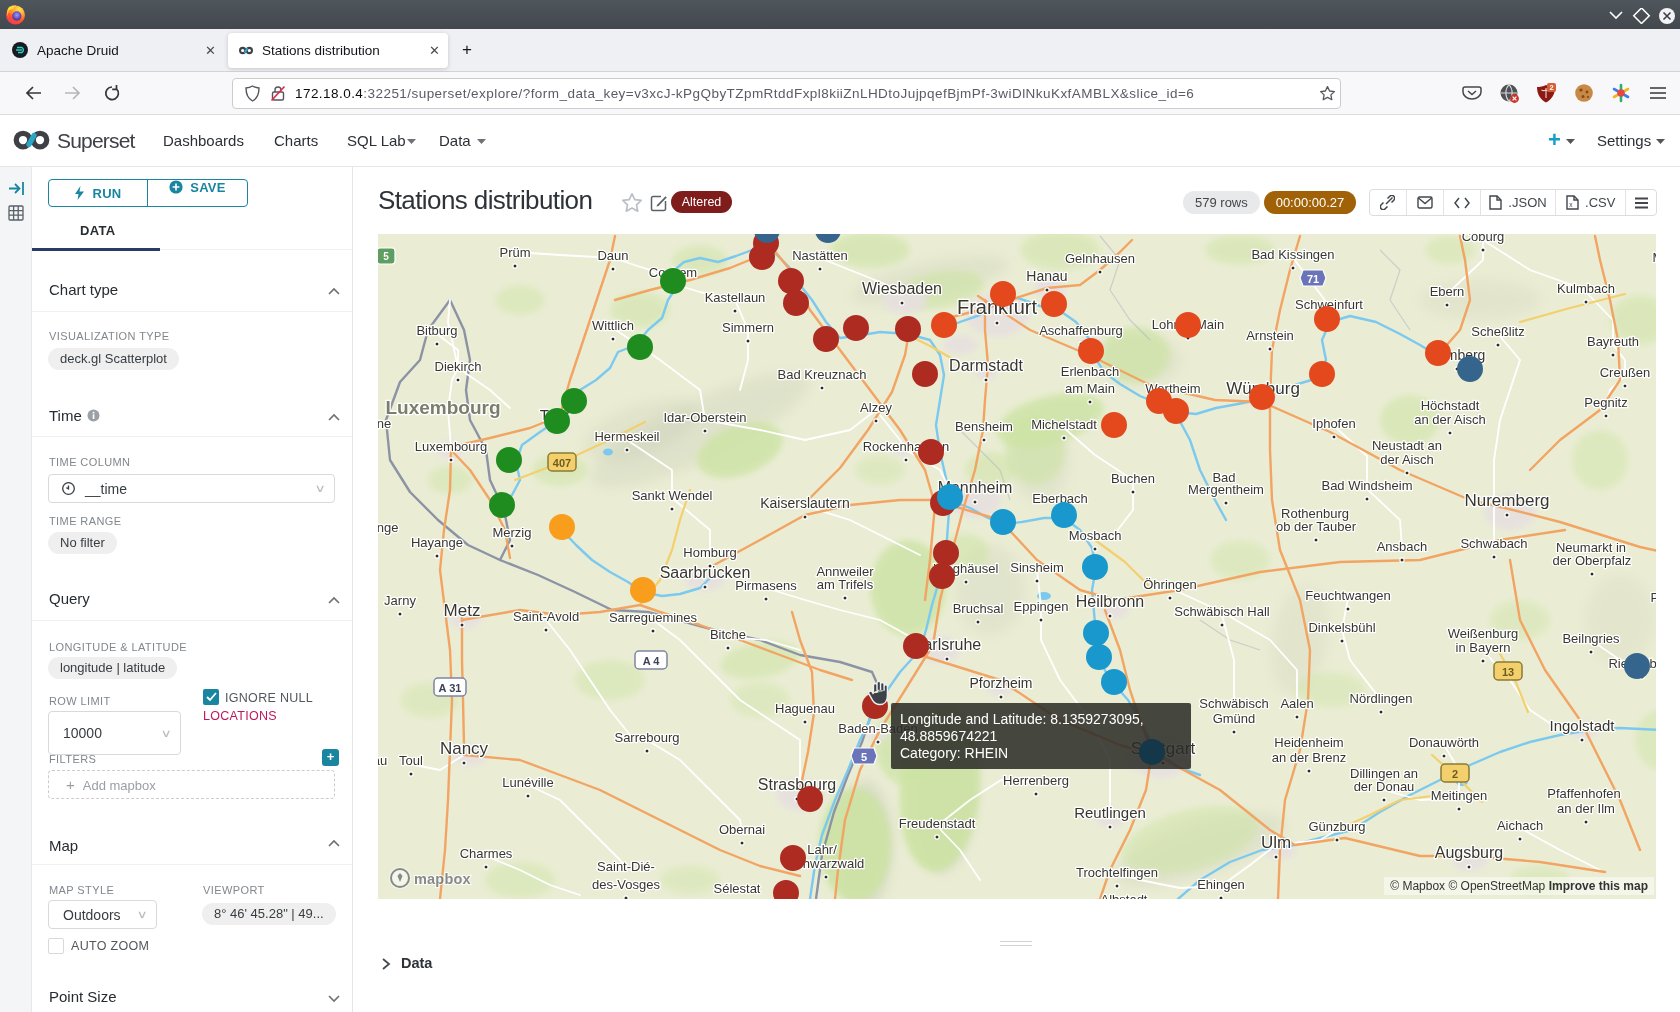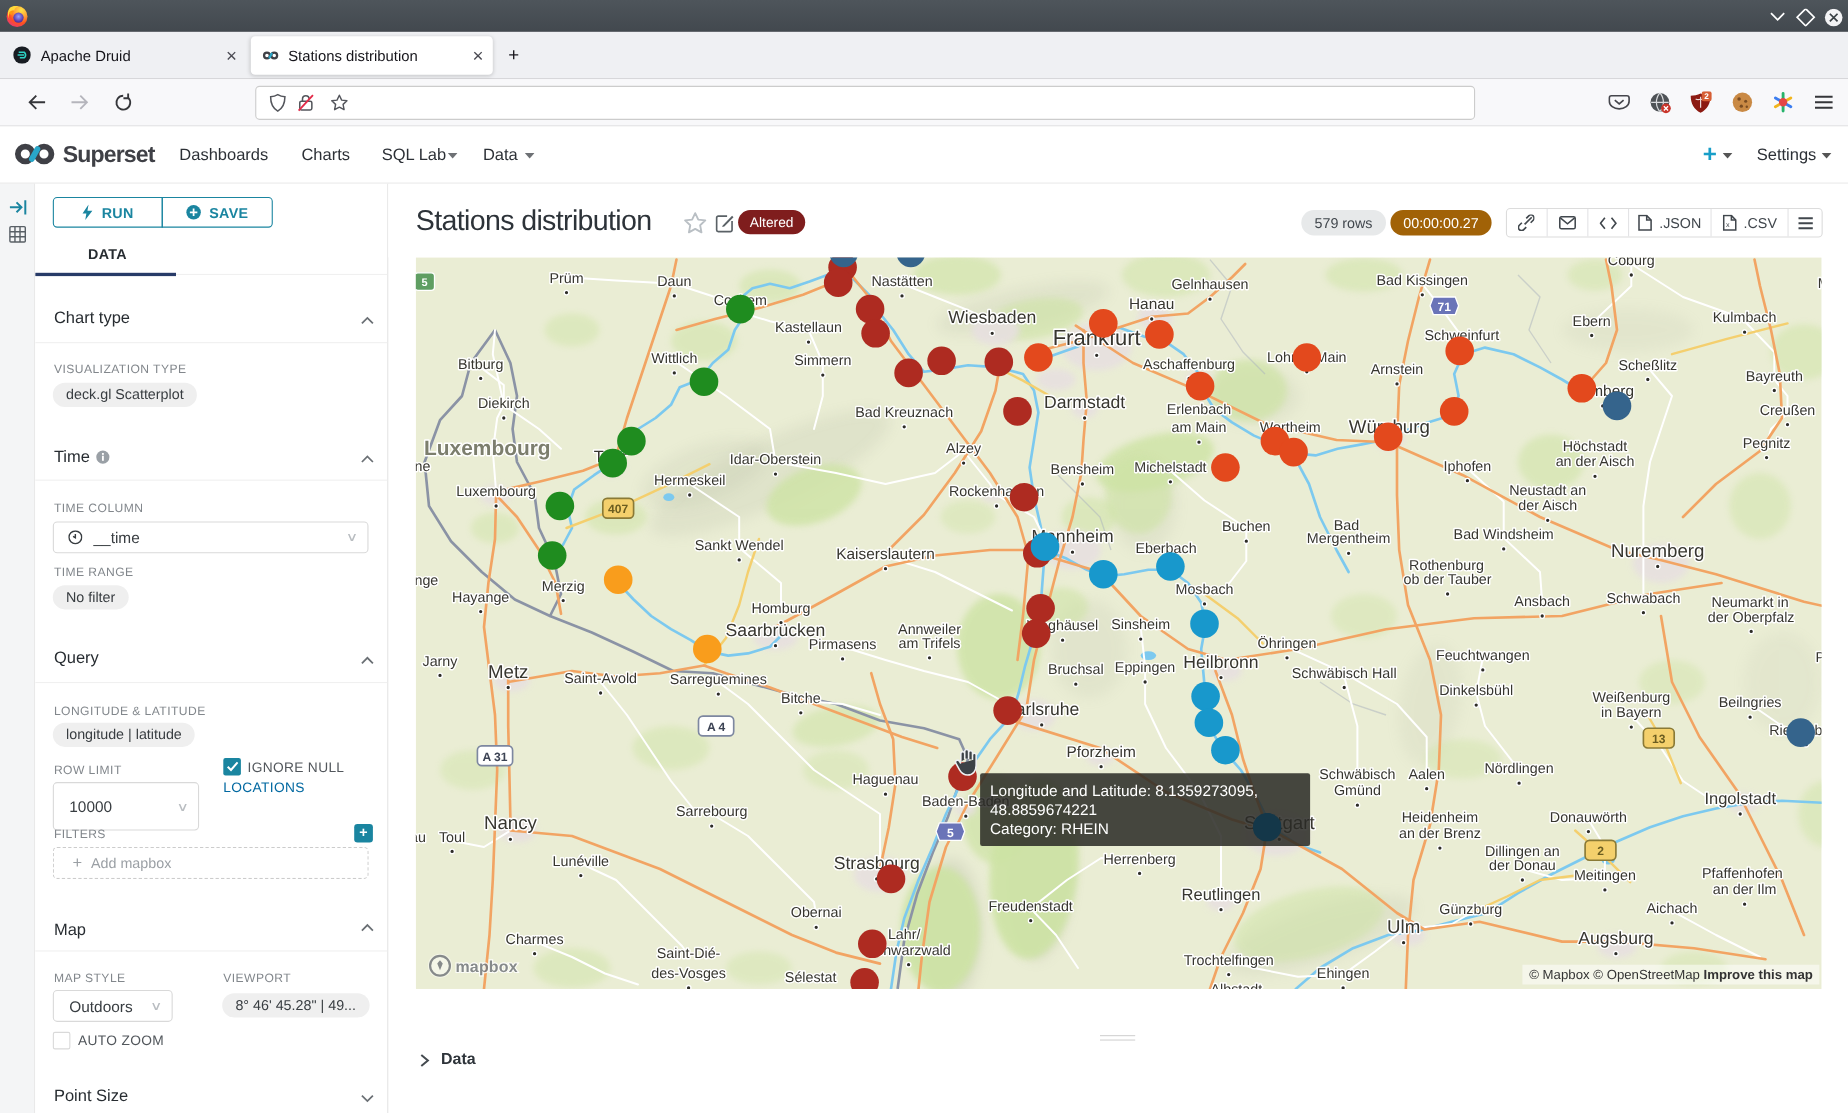--- a/index.html
+++ b/index.html
@@ -83,20 +83,21 @@
     </svg>
     <div id="urlbox">
       <svg style="margin-left:12px" width="15" height="17" viewBox="0 0 15 17">
         <path d="M7.5 1 C9.5 2.2 11.5 2.8 14 3 C14 9 12 13.5 7.5 16 C3 13.5 1 9 1 3 C3.5 2.8 5.5 2.2 7.5 1 Z" fill="none" stroke="#54565c" stroke-width="1.4"></path>
       </svg>
       <svg style="margin-left:10px" width="16" height="17" viewBox="0 0 16 17">
         <rect x="2.5" y="7" width="11" height="8" rx="1.5" fill="none" stroke="#54565c" stroke-width="1.4"></rect>
         <path d="M5 7 V5 a3 3 0 0 1 6 0" fill="none" stroke="#54565c" stroke-width="1.4"></path>
         <path d="M1.5 15.5 L14.5 1.5" stroke="#e32b49" stroke-width="1.7"></path>
       </svg>
+      <div style="margin-left:9px;font-size:13.5px;letter-spacing:.45px;color:#5b5b66;white-space:nowrap;overflow:hidden;width:1010px"><span style="color:#0c0c0d">172.18.0.4</span>:32251/superset/explore/?form_data_key=v3xcJ-kPgQbyTZpmRtddFxpl8kiiZnLHDtoJujpqefBjmPf-3wiDlNkuKxfAMBLX&amp;slice_id=6</div>
       <svg style="margin-left:14px" width="17" height="17" viewBox="0 0 17 17">
         <path d="M8.5 1.6 L10.6 6 L15.4 6.6 L11.9 9.9 L12.8 14.7 L8.5 12.4 L4.2 14.7 L5.1 9.9 L1.6 6.6 L6.4 6 Z" fill="none" stroke="#54565c" stroke-width="1.3" stroke-linejoin="round"></path>
       </svg>
     </div>
     <svg class="abs" style="left:1462px;top:11px" width="210" height="21" viewBox="0 0 210 21">
 <g stroke="#45464c" fill="none" stroke-width="1.5">
 <path d="M3 4 h14 a2 2 0 0 1 2 2 v3 a9 7 0 0 1 -18 0 v-3 a2 2 0 0 1 2 -2 Z"></path>
 <path d="M6 8 l4 3.5 L14 8"></path>
 </g>
 <g transform="translate(37,0)">
@@ -130,21 +131,21 @@
         <path d="M2 5 h16 M2 10 h16 M2 15 h16" stroke="#35363a" stroke-width="1.7"></path>
       </g>
 </svg>
   </div>
 <div class="abs" id="ssnav">
     <svg class="abs" style="left:11px;top:15px" width="41" height="20" viewBox="0 0 82 40">
       <circle cx="24" cy="20" r="13.5" stroke="#3f4046" stroke-width="10.5" fill="none"></circle>
       <circle cx="58" cy="20" r="13.5" stroke="#3f4046" stroke-width="10.5" fill="none"></circle>
       <path d="M36 29 L46 11" stroke="#29a7c9" stroke-width="10.5" stroke-linecap="round" fill="none"></path>
     </svg>
-    <div class="abs" style="left:57px;top:14px;font-size:21px;font-weight:700;color:#3f4046;letter-spacing:-.8px">Superset</div>
+    <div class="abs" style="left:57px;top:14px;font-size:21px;font-weight:400;color:#3f4046;letter-spacing:-.8px">Superset</div>
     <div class="navitem" style="left:163px">Dashboards</div>
     <div class="navitem" style="left:274px">Charts</div>
     <div class="navitem" style="left:347px">SQL Lab</div>
     <svg class="abs" style="left:407px;top:24px" width="9" height="6" viewBox="0 0 9 6">
       <path d="M0 0 L4.5 5 L9 0 Z" fill="#6e7175"></path>
     </svg>
     <div class="navitem" style="left:439px">Data</div>
     <svg class="abs" style="left:477px;top:24px" width="9" height="6" viewBox="0 0 9 6">
       <path d="M0 0 L4.5 5 L9 0 Z" fill="#6e7175"></path>
     </svg>
@@ -166,21 +167,21 @@
       <g stroke="#596066" stroke-width="1.3" fill="none">
         <rect x="1" y="1" width="14" height="14" rx="1"></rect>
         <path d="M1 5.6 h14 M1 10.2 h14 M5.6 1 v14 M10.2 1 v14"></path>
       </g>
     </svg>
   </div>
 <div class="abs" id="panel">
     <div class="abs" style="left:16px;top:12px;width:100px;height:28px;border:1px solid #1a85a0;border-radius:4px 0 0 4px;color:#1a85a0;font-size:13px;font-weight:700;display:flex;align-items:center;justify-content:center;letter-spacing:.3px"><svg width="11" height="14" viewBox="0 0 11 14" style="margin-right:7px">
         <path d="M6.5 0 L1 8 H4.5 L3.5 14 L10 5.5 H5.5 Z" fill="#1a85a0"></path>
       </svg>RUN</div>
-    <div class="abs" style="left:115px;top:12px;width:101px;height:28px;border:1px solid #1a85a0;border-radius:0 4px 4px 0;color:#1a85a0;font-size:13px;font-weight:700;display:flex;align-items:center;justify-content:center;letter-spacing:.3px"><svg width="14" height="14" viewBox="0 0 14 14" style="margin-right:7px">
+    <div class="abs" style="left:115px;top:12px;width:101px;height:28px;border:1px solid #1a85a0;border-radius:0 4px 4px 0;color:#1a85a0;font-size:13px;font-weight:700;display:flex;justify-content:center;letter-spacing:.3px"><svg width="14" height="14" viewBox="0 0 14 14" style="margin-right:7px">
         <circle cx="7" cy="7" r="6.6" fill="#1a85a0"></circle>
         <path d="M7 3.6 V10.4 M3.6 7 H10.4" stroke="#fff" stroke-width="1.6"></path>
       </svg>SAVE</div>
     <div class="abs" style="left:48px;top:56px;font-size:13px;font-weight:600;color:#272c31;letter-spacing:.3px">DATA</div>
     <div class="divider" style="top:82px"></div>
     <div class="abs" style="left:0;top:81px;width:128px;height:3px;background:#283b68"></div>
     <div class="sechead" style="left:17px;top:114px">Chart type</div>
     <svg class="abs" style="left:296px;top:120px" width="12" height="9" viewBox="0 0 12 9">
       <path d="M1 7 L6 2 L11 7" stroke="#6b7075" stroke-width="1.6" fill="none"></path>
     </svg>
@@ -218,21 +219,21 @@
     <div class="plabel" style="left:17px;top:528px">ROW LIMIT</div>
     <div class="selectbox" style="left:16px;top:544px;width:133px;height:44px">
       <span style="margin-left:14px">10000</span>
       <span class="chev">∨</span>
     </div>
     <div class="abs" style="left:171px;top:522px;width:16px;height:16px;background:#1a85a0;border-radius:2px"></div>
     <svg class="abs" style="left:174px;top:525px" width="11" height="10" viewBox="0 0 11 10">
       <path d="M1 5 L4 8 L10 1" stroke="#fff" stroke-width="1.8" fill="none"></path>
     </svg>
     <div class="abs" style="left:193px;top:524px;font-size:12.5px;color:#52575c;letter-spacing:.3px">IGNORE NULL</div>
-    <div class="abs" style="left:171px;top:542px;font-size:12.5px;color:#0369a1;letter-spacing:.3px">LOCATIONS</div>
+    <div class="abs" style="left:171px;top:542px;font-size:12.5px;color:#be185d;letter-spacing:.3px">LOCATIONS</div>
     <div class="plabel" style="left:17px;top:586px">FILTERS</div>
     <div class="abs" style="left:290px;top:582px;width:17px;height:17px;background:#1a85a0;border-radius:3px;color:#fff;font-size:13px;line-height:16px;text-align:center;font-weight:700">+</div>
     <div class="abs" style="left:16px;top:603px;width:287px;height:29px;border:1px dashed #ccc;border-radius:4px;color:#9a9fa4;font-size:13px;line-height:27px"><span style="margin-left:17px;font-size:15px">+</span><span style="margin-left:8px">Add mapbox</span></div>
     <div class="sechead" style="left:17px;top:670px">Map</div>
     <svg class="abs" style="left:296px;top:672px" width="12" height="9" viewBox="0 0 12 9">
       <path d="M1 7 L6 2 L11 7" stroke="#6b7075" stroke-width="1.6" fill="none"></path>
     </svg>
     <div class="divider" style="top:697px"></div>
     <div class="plabel" style="left:17px;top:717px">MAP STYLE</div>
     <div class="plabel" style="left:171px;top:717px">VIEWPORT</div>

